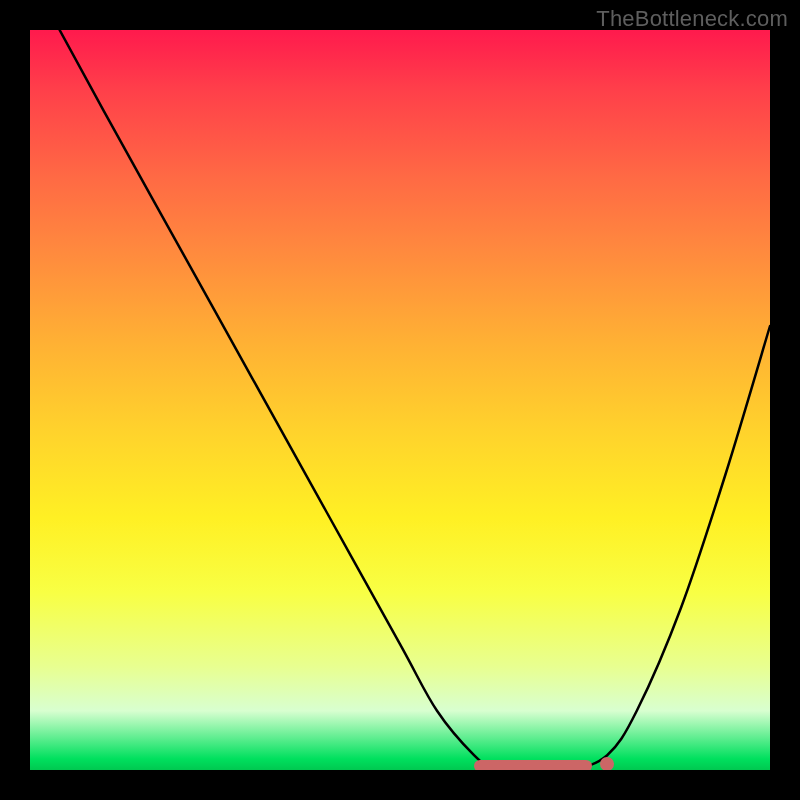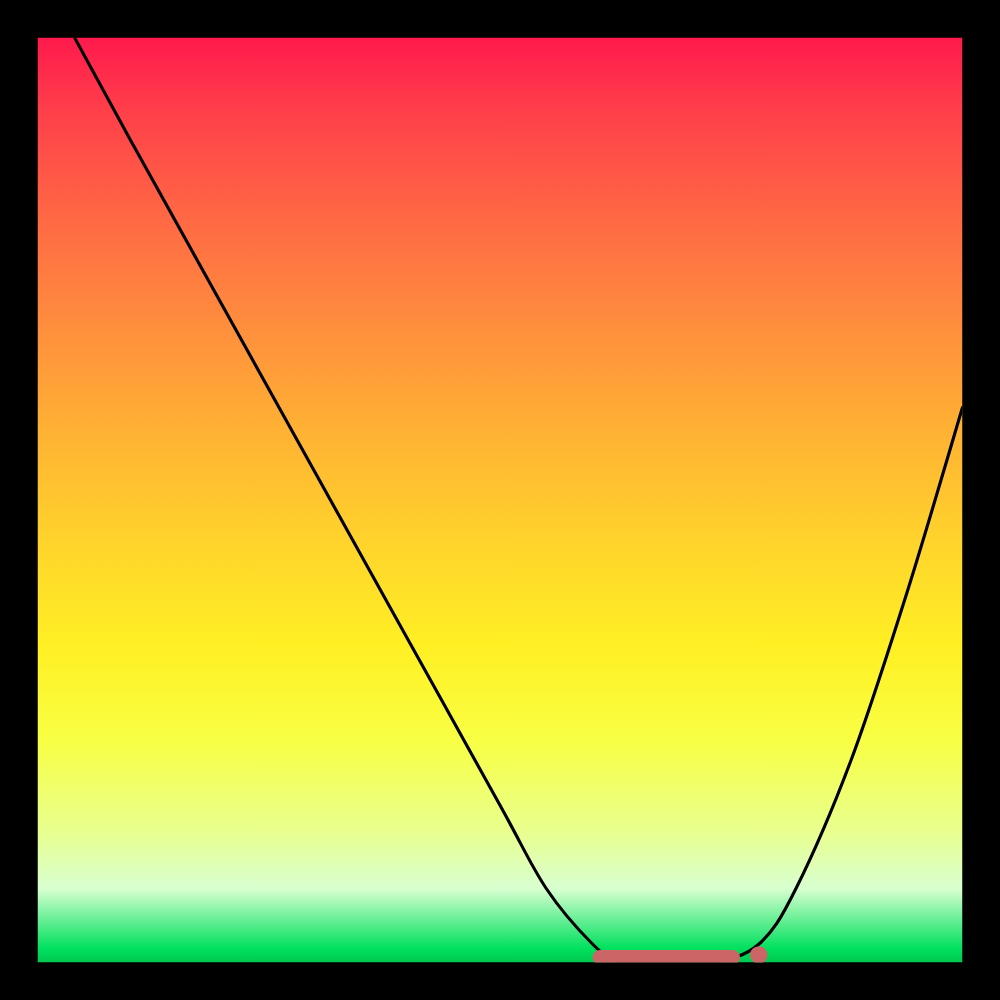--- a/index.html
+++ b/index.html
@@ -89,13 +89,14 @@
     <div class="gradient"></div>
 
     <svg class="curve" viewBox="0 0 740 740" preserveAspectRatio="none">
       <path id="curve-path" fill="none" stroke="#000" stroke-width="2.5" stroke-linecap="round" stroke-linejoin="round" d="M 29.6,0 C 37,13.566666666666663 54.266666666666666,45.633333333333304 74,81.39999999999998 C 93.73333333333333,117.16666666666666 123.33333333333333,170.20000000000002 148,214.60000000000002 C 172.66666666666666,259 197.33333333333334,303.4 222,347.79999999999995 C 246.66666666666666,392.19999999999993 271.3333333333333,436.59999999999997 296,481 C 320.6666666666667,525.4 351.5,580.9000000000001 370,614.2 C 388.5,647.5 394.66666666666674,662.3 407.00000000000006,680.8 C 419.33333333333337,699.3 434.1333333333333,715.3333333333334 444,725.2 C 453.8666666666667,735.0666666666667 457.56666666666666,737.5333333333333 466.2,740 C 474.8333333333333,742.4666666666667 483.4666666666667,740 495.8,740 C 508.1333333333333,740 526.6333333333332,742.4666666666667 540.1999999999999,740 C 553.7666666666667,737.5333333333333 566.1,735.0666666666667 577.2,725.2 C 588.3000000000001,715.3333333333334 594.4666666666666,705.4666666666666 606.8,680.8 C 619.1333333333333,656.1333333333333 636.4000000000001,616.6666666666667 651.2,577.2 C 666,537.7333333333333 680.8,490.8666666666667 695.5999999999999,444 C 710.3999999999999,397.1333333333333 732.6,320.6666666666667 740,296"></path>
     </svg>
 
     <div id="bump-band" class="bump-band" style="left: 444px; width: 118.4px; top: 730px;"></div>
     <div id="bump-dot" class="bump-dot" style="left: 570.2px; top: 727px;"></div>
   </div>
 
+  <div class="watermark">TheBottleneck.com</div>
 </div>
 
 </body></html>

